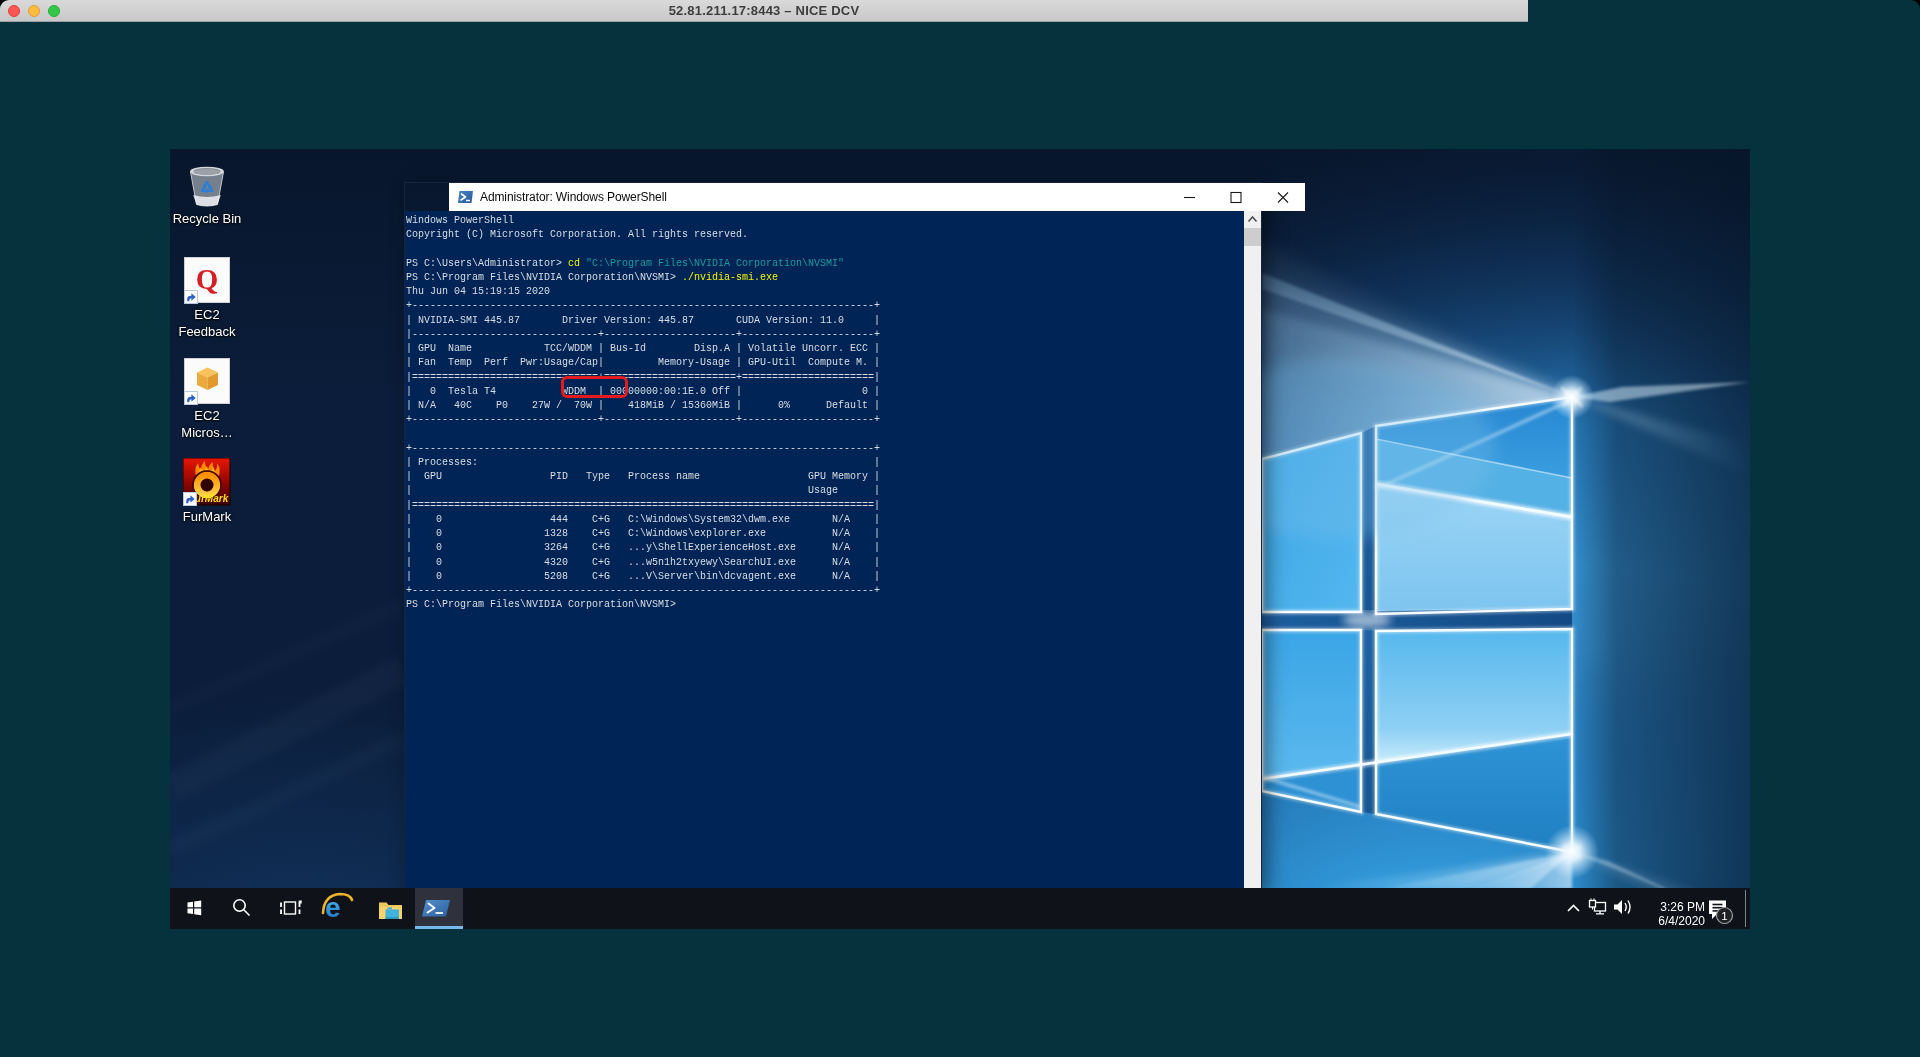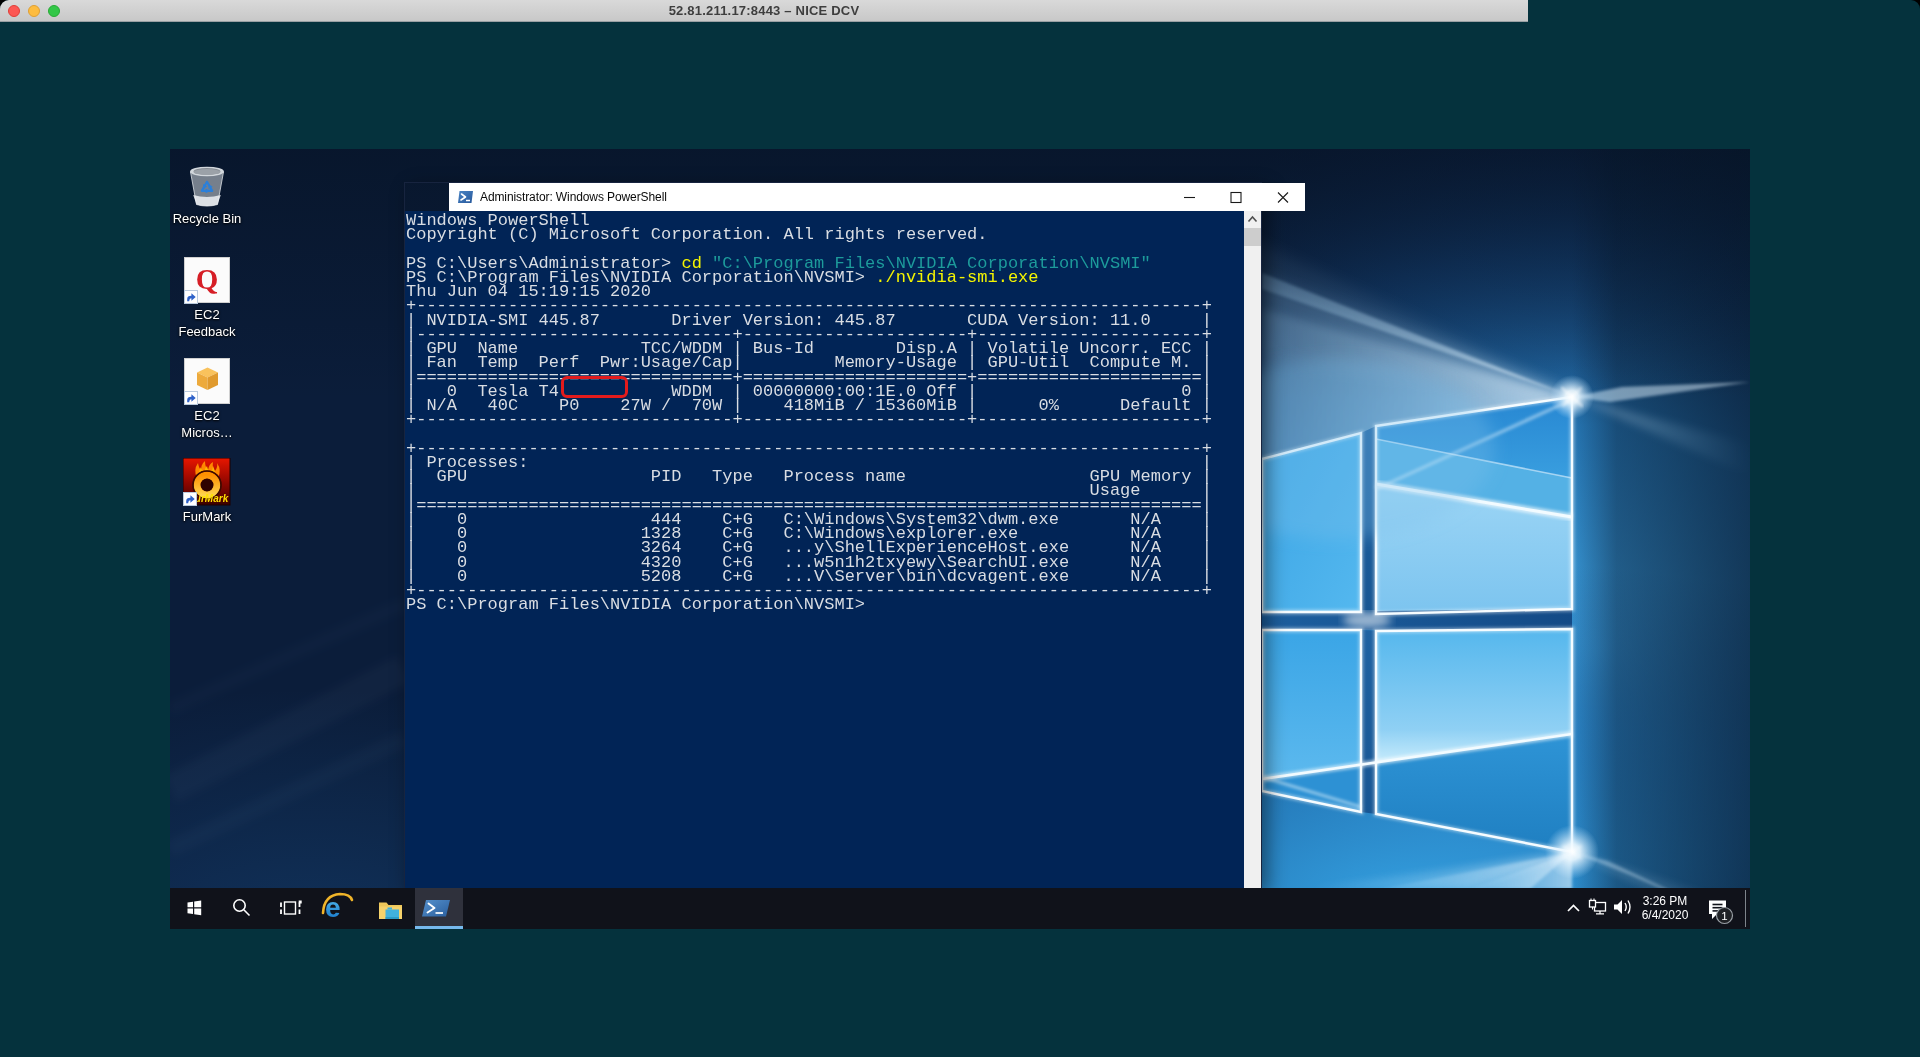--- a/index.html
+++ b/index.html
@@ -32,35 +32,35 @@
            line-height:24.5px; letter-spacing:-0.1px; }
   
   #pswin { position:absolute; left:234px; top:33px; width:858px; height:706px;
            border:1px solid #17243f; box-shadow:6px 6px 18px rgba(0,0,0,.45); }
   #pstitle { position:absolute; left:0; top:0; width:100%; height:28px; background:#fff;margin-left:44px; }
   #pstitletxt { position:absolute; left:31px; top:0; height:28px; line-height:28px;
                 font-size:12px; color:#0a0a0a; letter-spacing:-0.1px; }
   #psconsole { position:absolute; left:0; top:28px; width:839px; height:677px;
                background:#012456; overflow:hidden; }
   #constext { position:absolute; left:1px; top:3px;
-              font-family:"Liberation Mono", monospace; font-size:17px;
+              font-family:"Liberation Mono", monospace; font-size:10px;
               line-height:14.23px; color:#d9dde3; white-space:pre; }
   .y { color:#f5f500;margin-top:32px; } .c { color:#1d9b9b; }
   #scroll { position:absolute; right:0; top:28px; width:17px; height:677px; background:#f0f0f0; }
   #sthumb { position:absolute; left:0; top:17px; width:17px; height:18px; background:#cdcdcd; }
   .sarrow { position:absolute; left:0; width:17px; height:17px; color:#555; }
   #redbox { position:absolute; left:156px; top:165px; width:67px; height:22px;
             border:3px solid #e31b1c; border-radius:6px; }
   
   #taskbar { position:absolute; left:0; top:739px; width:1580px; height:41px;
              background:#10121a; }
   #psbtn { position:absolute; left:245px; top:0; width:48px; height:41px; background:#2f313c; }
   #psbtn .ul { position:absolute; left:0; bottom:0; width:48px; height:3px; background:#76b9ed; }
   .tray { position:absolute; top:0; height:41px; color:#fff; }
-  #clock { left:1455px; width:80px; text-align:center; font-size:12px; line-height:14px; padding-top:6px; }
+  #clock { left:1455px; width:80px; text-align:right; font-size:12px; line-height:14px; padding-top:12px; }
   #sep { position:absolute; left:1575px; top:2px; width:1px; height:37px; background:#7d848b; }
 </style>
 </head>
 <body>
 <div id="frame">
   <div id="macbar">
     <div class="tl" id="tl-r"></div>
       <div class="tl" id="tl-y"></div>
       <div class="tl" id="tl-g"></div>
     <div id="mactitle">52.81.211.17:8443 – NICE DCV</div>

